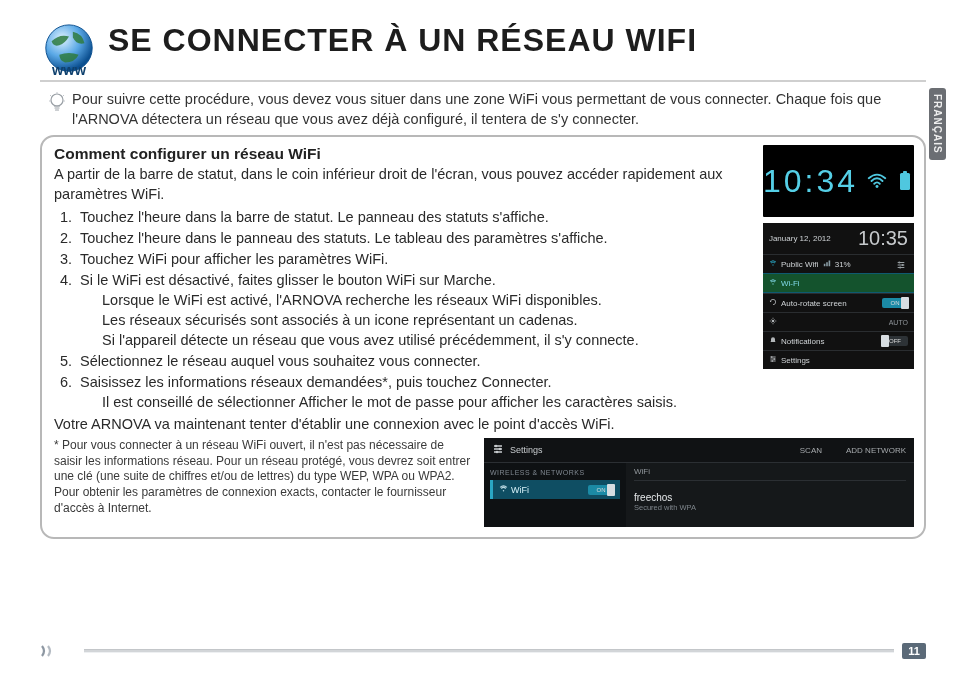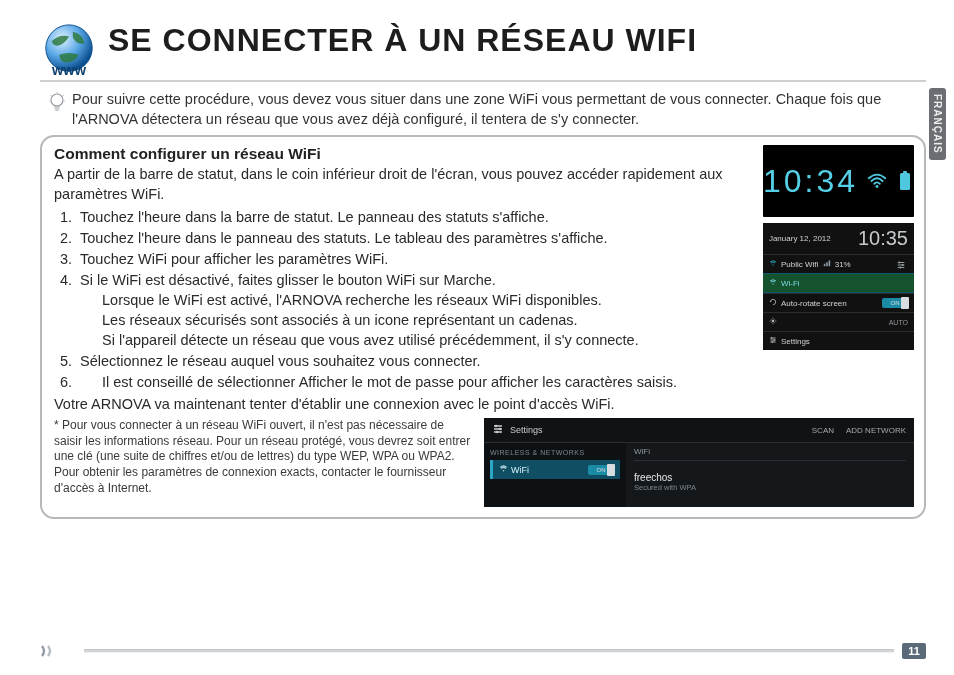--- a/index.html
+++ b/index.html
@@ -38,21 +38,21 @@
   .toggle.on{background:#1b8aa5}
   .toggle .kn{position:absolute;top:-1px;width:8px;height:12px;background:#d7dde1;border-radius:1px}
   .toggle.on .kn{right:-1px}
   .toggle.off .kn{left:-1px}
   .mini-ico{display:inline-block;width:8px;height:8px;margin-right:4px;opacity:.85}
 
   
   .shot3{background:#15181a;color:#c7cbce;font-size:9px}
   .s3-bar{display:flex;align-items:center;justify-content:space-between;background:#101214;padding:5px 8px;border-bottom:1px solid #2b2f33}
   .s3-bar-left{display:flex;align-items:center;gap:6px}
-  .s3-bar-right{display:flex;gap:12px;font-size:8px;color:#a6aaad}
+  .s3-bar-right{display:flex;gap:24px;font-size:8px;color:#a6aaad}
   .s3-body{display:flex}
   .s3-side{flex:0 0 130px;background:#0e1113;padding:4px 6px}
   .s3-cat{font-size:7px;color:#7f8790;letter-spacing:.5px;margin:2px 0 4px}
   .s3-wifi-row{display:flex;align-items:center;justify-content:space-between;background:#0f4e63;padding:4px 6px;border-left:3px solid #2aa7c4;color:#d6f1f8}
   .s3-main{flex:1 1 auto;padding:4px 8px}
   .s3-mh{font-size:8px;color:#93999e;margin-bottom:4px}
   .s3-net{padding:11px 0;border-top:1px solid #2b2f33}
   .s3-net b{color:#e5e8ea;font-weight:500;font-size:10px}
   .s3-net small{display:block;color:#7e858b;font-size:7.5px}
 
@@ -107,20 +107,21 @@
           <li>Touchez l'heure dans le panneau des statuts. Le tableau des paramètres s'affiche.</li>
           <li>Touchez WiFi pour afficher les paramètres WiFi.</li>
           <li>
             <span>Si le WiFi est désactivé, faites glisser le bouton WiFi sur Marche.</span>
             <div class="sub-indent">Lorsque le WiFi est activé, l'ARNOVA recherche les réseaux WiFi disponibles.</div>
             <div class="sub-indent"> Les réseaux sécurisés sont associés à un icone représentant un cadenas.</div>
             <div class="sub-indent">Si l'appareil détecte un réseau que vous avez utilisé précédemment, il s'y connecte.</div>
           </li>
           <li>Sélectionnez le réseau auquel vous souhaitez vous connecter.</li>
           <li>
+            <span>Saisissez les informations réseaux demandées*, puis touchez Connecter.</span>
             <div class="sub-indent">Il est conseillé de sélectionner Afficher le mot de passe pour afficher les caractères saisis.</div>
           </li>
         </ol>
         <p class="post">Votre ARNOVA va maintenant tenter d'établir une connexion avec le point d'accès WiFi.</p>
       </div>
 
       <div class="shot-col">
 
         <div class="shot1">
           <span>10:34</span>
@@ -173,20 +174,26 @@
             <span class="toggle on"><span>ON</span><span class="kn"></span></span>
           </div>
           <div class="s2-row">
             <span><span class="mini-ico"><svg width="8" height="8" viewBox="0 0 12 12">
                     <circle cx="6" cy="6" r="2" fill="#cfd3d6"></circle>
                     <g stroke="#cfd3d6" stroke-width="1">
                       <path d="M6 1 V3 M6 9 V11 M1 6 H3 M9 6 H11 M3 3 L4 4 M8 8 L9 9 M9 3 L8 4 M3 9 L4 8"></path>
                     </g>
                   </svg></span></span>
             <span style="font-size:7px;color:#8f9499">AUTO</span>
+          </div>
+          <div class="s2-row">
+            <span><span class="mini-ico"><svg width="8" height="8" viewBox="0 0 12 12">
+                    <path d="M3 8 V5 Q3 2 6 2 Q9 2 9 5 V8 L10 9 H2 Z" fill="#cfd3d6"></path>
+                  </svg></span><span>Notifications</span></span>
+            <span class="toggle off"><span>OFF</span><span class="kn"></span></span>
           </div>
           <div class="s2-row">
             <span><span class="mini-ico"><svg width="8" height="8" viewBox="0 0 12 12">
                     <path d="M2 3 H10 M2 6 H10 M2 9 H10" stroke="#cfd3d6" stroke-width="1.3"></path>
                     <circle cx="4" cy="3" r="1.3" fill="#cfd3d6"></circle>
                     <circle cx="8" cy="6" r="1.3" fill="#cfd3d6"></circle>
                     <circle cx="5" cy="9" r="1.3" fill="#cfd3d6"></circle>
                   </svg></span><span>Settings</span></span>
           </div>
         </div>

